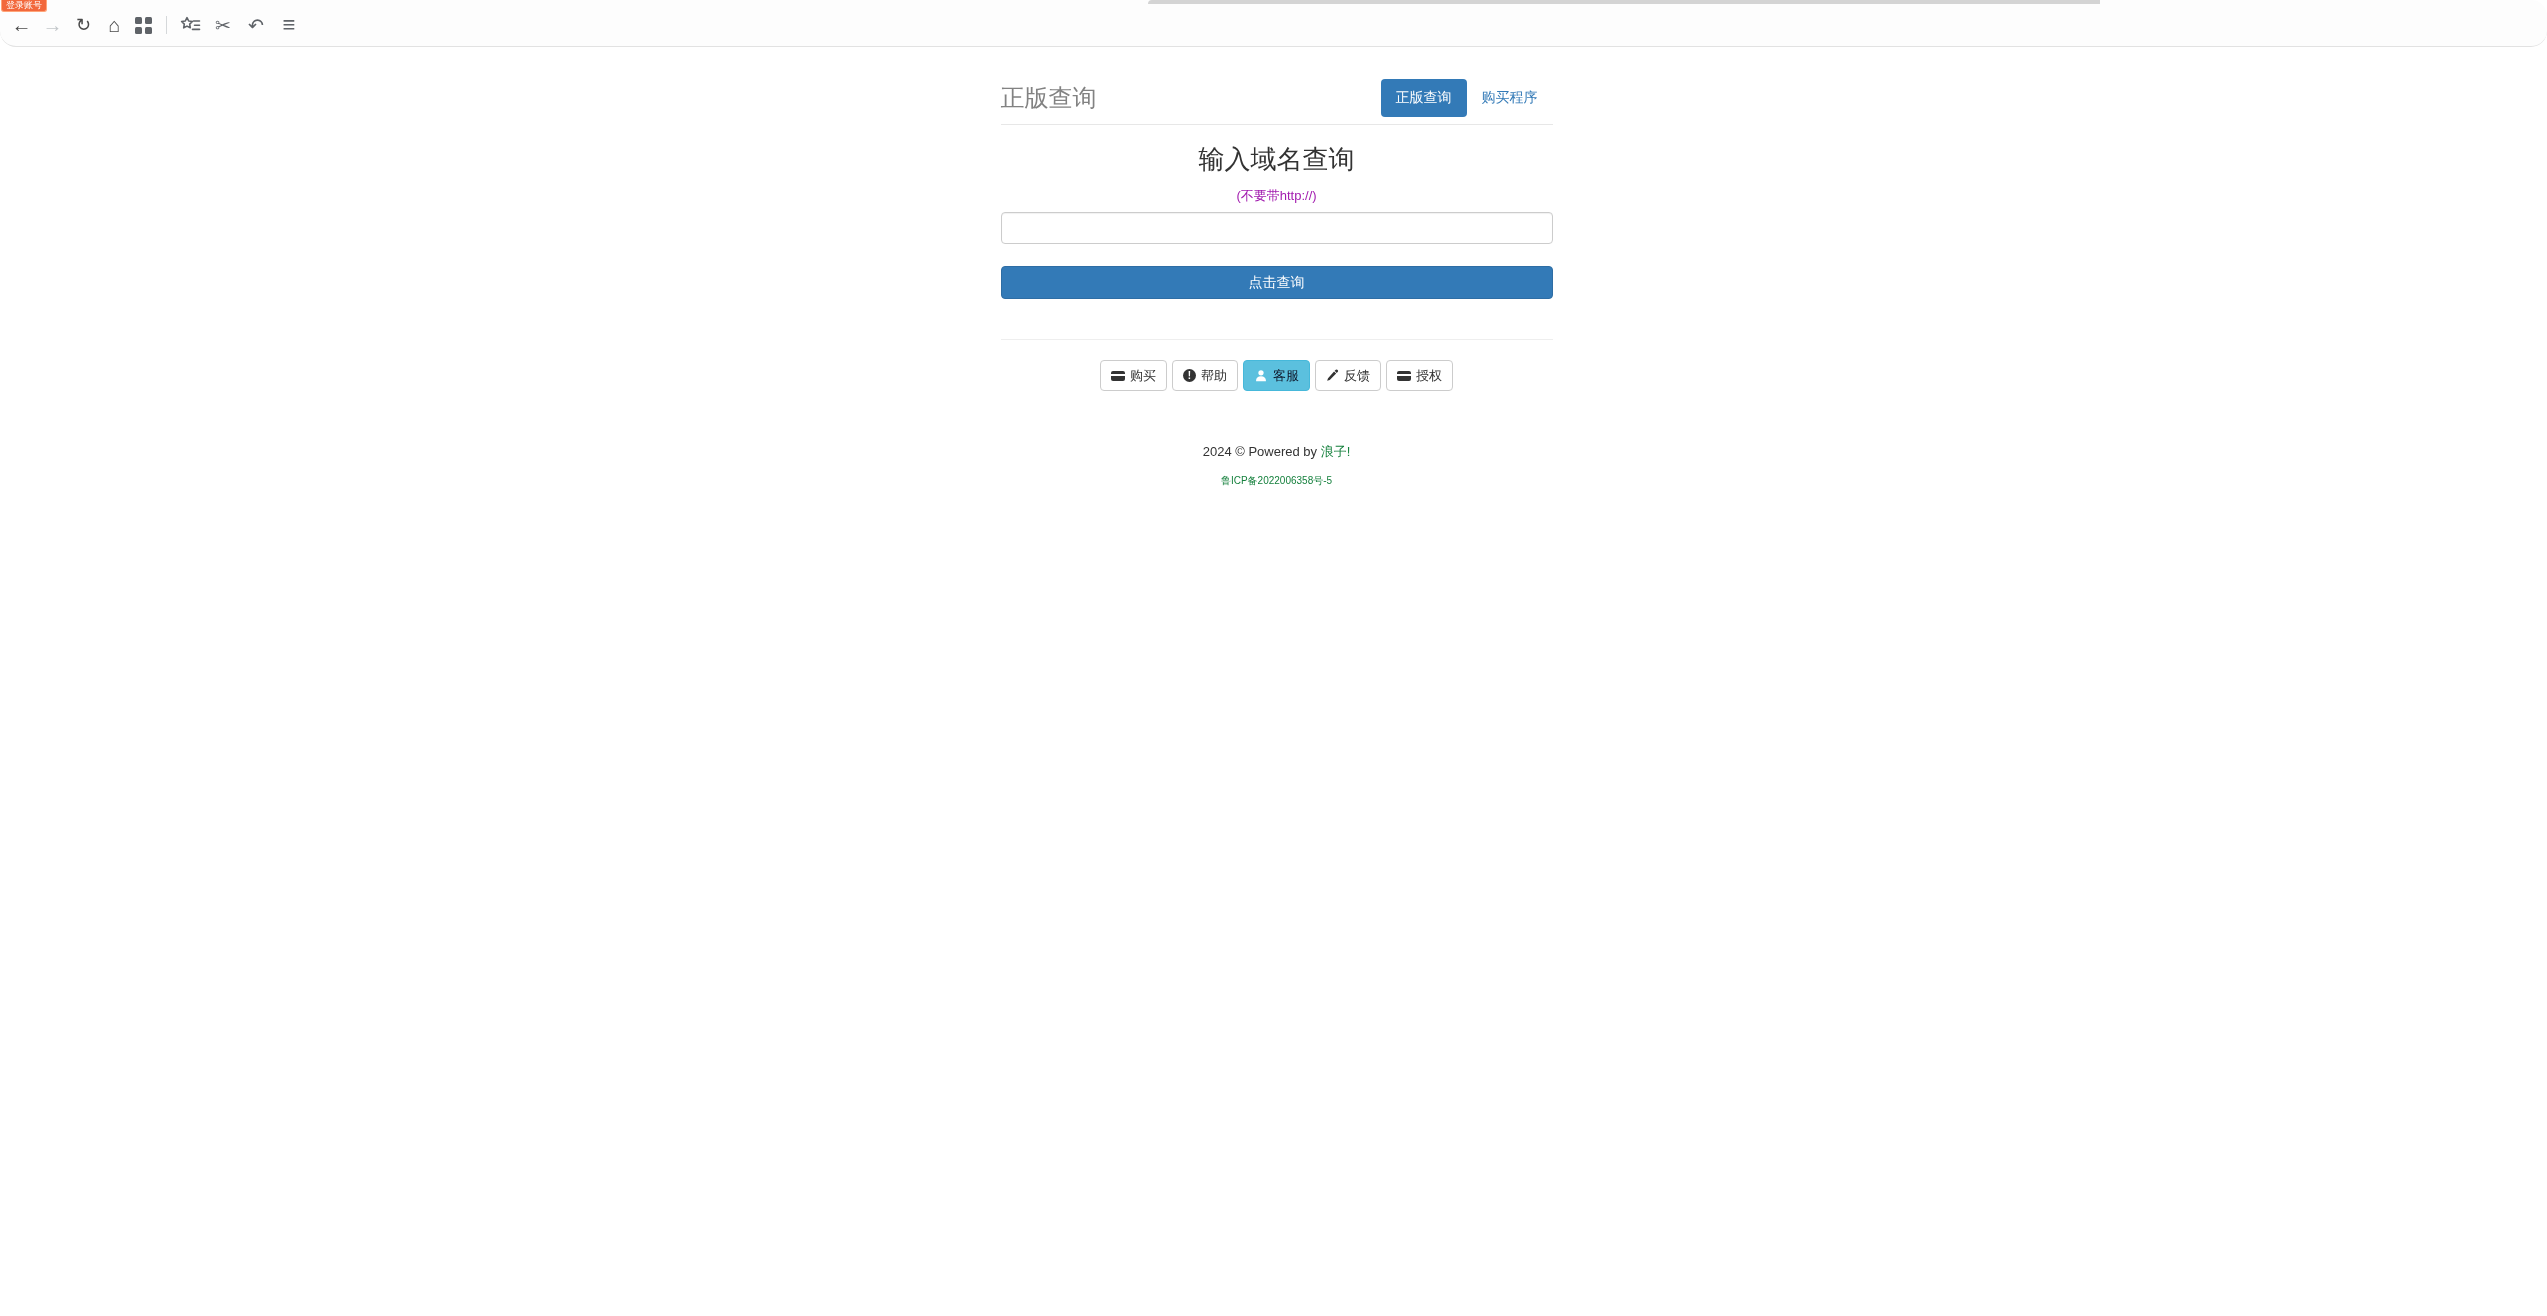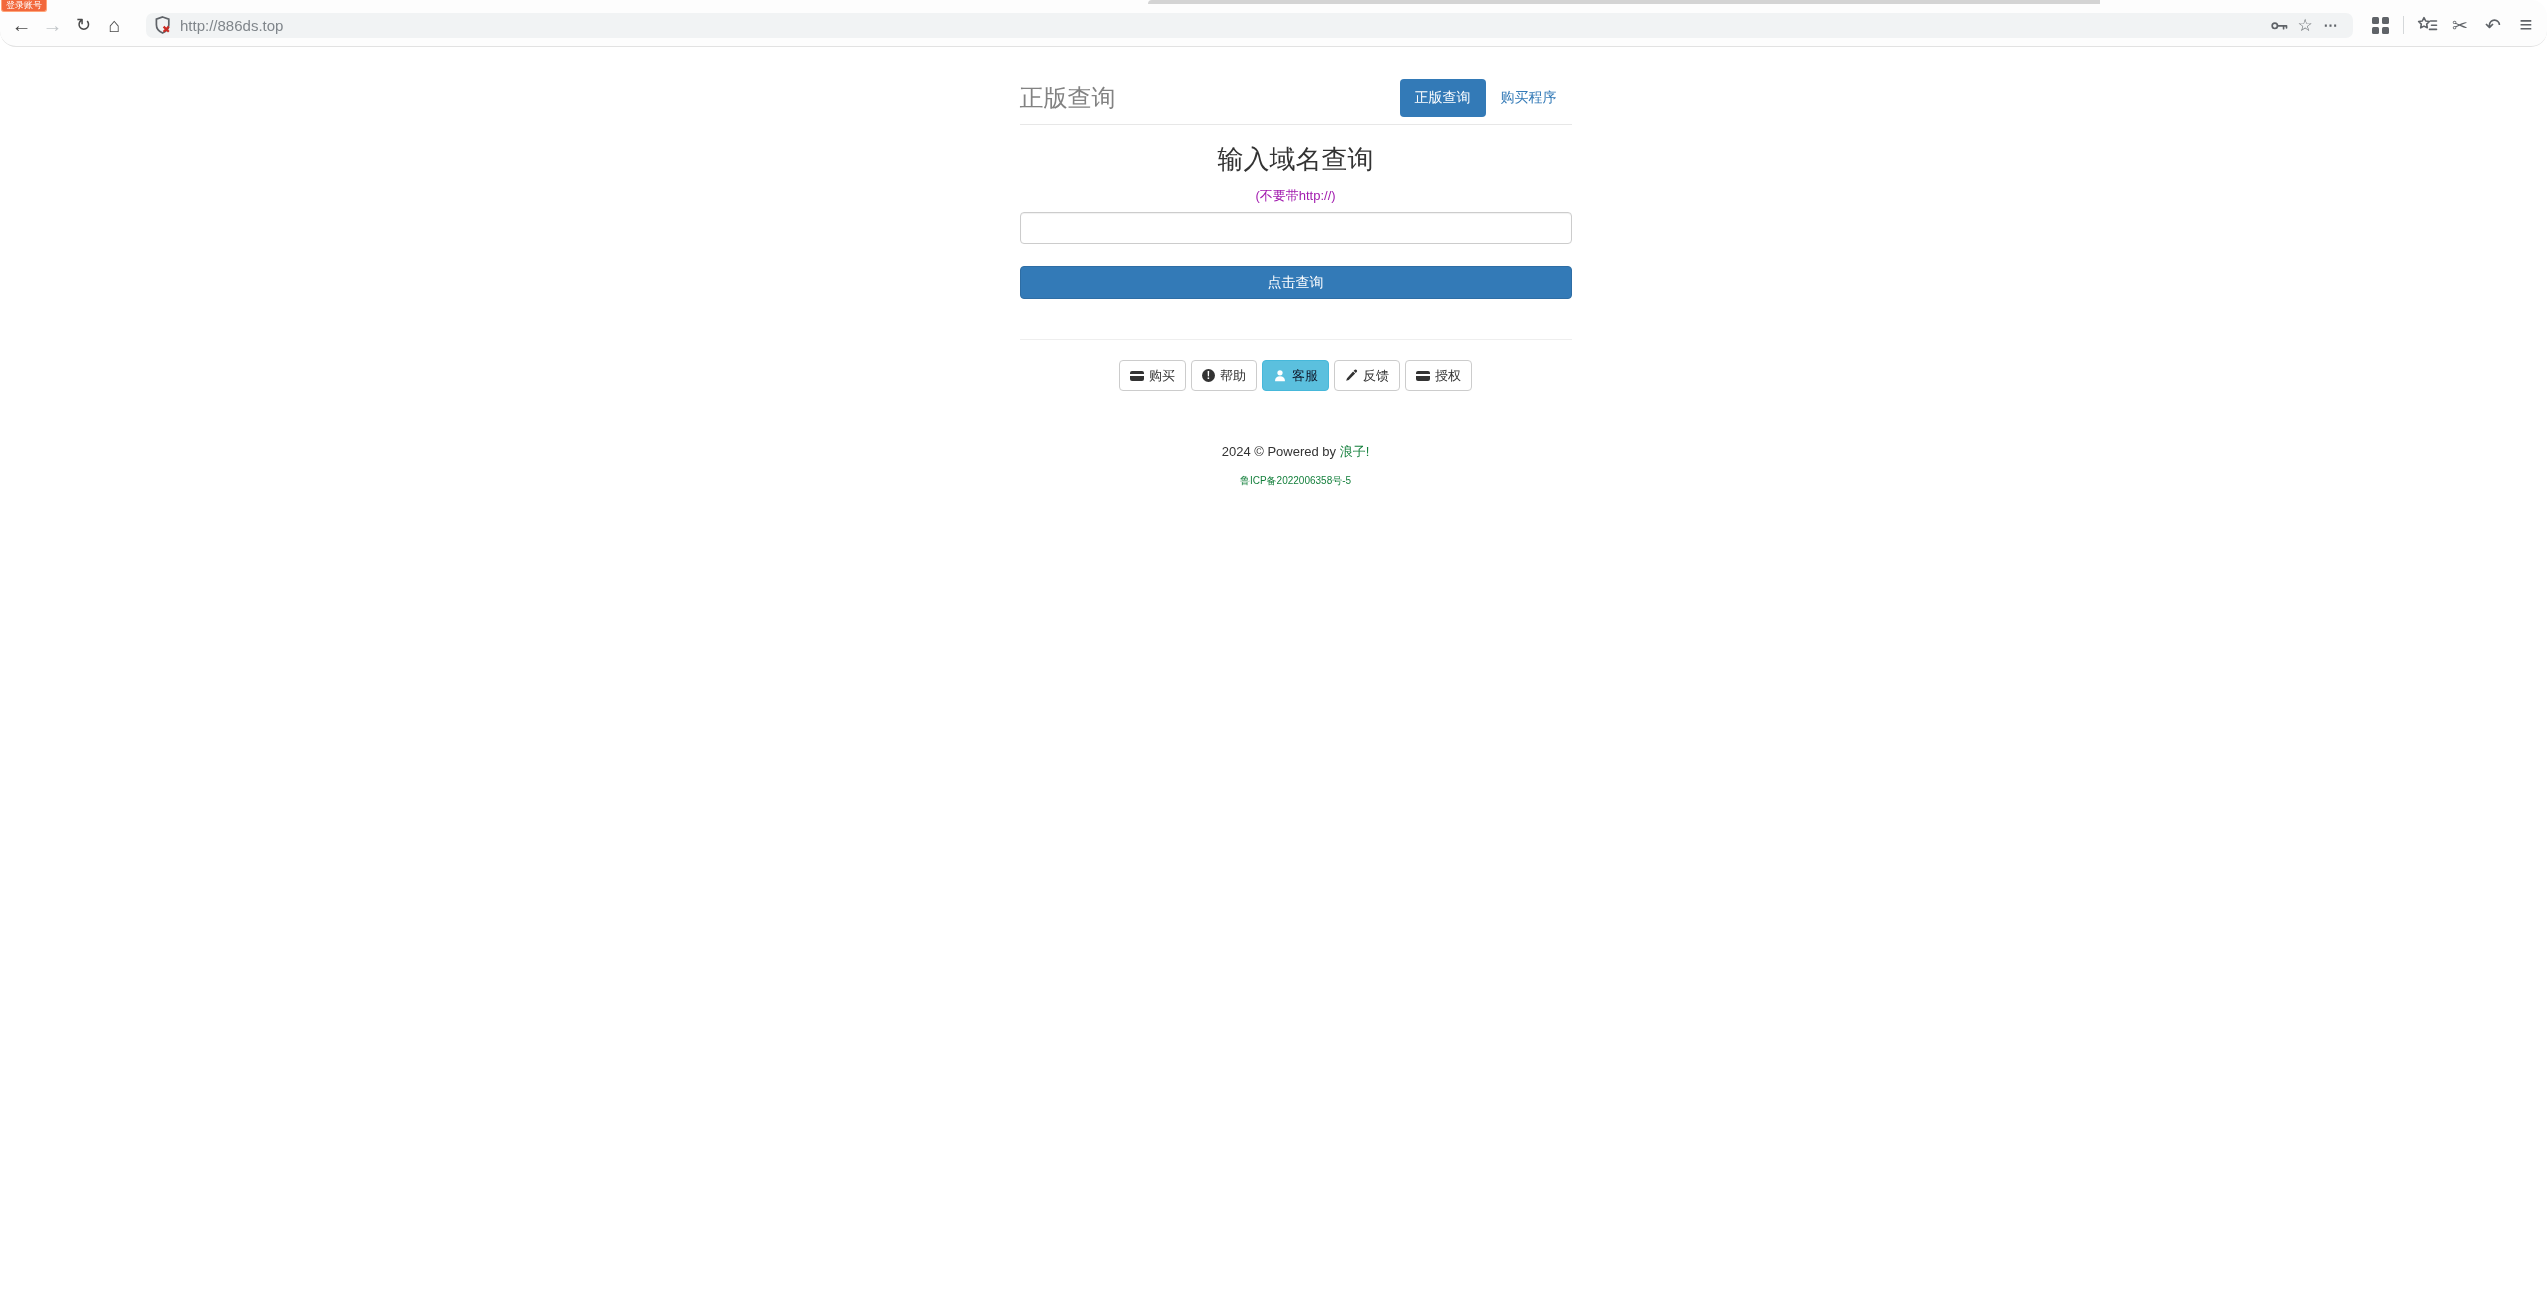--- a/index.html
+++ b/index.html
@@ -30,21 +30,21 @@
   .right-cluster { display:flex; align-items:center; gap:7px; }
   .grid-icon { width:17px; height:17px; display:grid; grid-template-columns:7px 7px;
                grid-template-rows:7px 7px; gap:3px; }
   .grid-icon span { background:#5f6368; border-radius:1.5px; }
   .vdiv { width:1px; height:18px; background:#d5d8da; margin:0 3px; }
   .r-ico { width:26px; height:26px; display:flex; align-items:center; justify-content:center;
            color:#5f6368; font-size:19px; cursor:pointer; }
   .menu-ico { font-size:22px; }
 
   
-  .page { width:552px; margin:0 auto; position:relative; left:22px; }
+  .page { width:552px; margin:0 auto; position:relative; left:3px; }
   .page-header { display:flex; justify-content:space-between; align-items:flex-start;
                  padding-top:32px; padding-bottom:7px; border-bottom:1px solid #e7e7e7; }
   .brand { font-size:24px; color:#828282; line-height:26px; padding-top:6px; }
   .nav-pills { display:flex; align-items:center; }
   .pill { font-size:14px; padding:10px 15px; border-radius:4px; cursor:pointer; }
   .pill.active { background:#337ab7; color:#fff; }
   .pill.plain  { color:#337ab7; }
 
   .headline { margin-top:17px; text-align:center; font-size:26px; font-weight:500;
               color:#333; }
@@ -80,37 +80,20 @@
 
 <div class="chrome">
   <div class="top-strip"></div>
   <div class="login-badge">登录账号</div>
 
   <div class="nav-btn">←</div>
   <div class="nav-btn disabled">→</div>
   <div class="nav-btn reload">↻</div>
   <div class="nav-btn">⌂</div>
 
-  <div class="urlbar">
-    <span class="shield">
-      <svg width="16" height="19" viewBox="0 0 16 19">
-        <path d="M7.6 1 L13.8 3.1 V8.8 c0 4-2.6 6.8-6.2 8.2 C4 15.6 1.4 12.8 1.4 8.8 V3.1 Z" fill="none" stroke="#5f6368" stroke-width="1.7"></path>
-        <path d="M8.6 10.6 l5.2 5.2 M13.8 10.6 l-5.2 5.2" stroke="#cc2b23" stroke-width="2.2"></path>
-      </svg>
-    </span>
-    <span class="url-text">http://886ds.top</span>
-    <span class="bar-ico">
-      <svg width="20" height="20" viewBox="0 0 24 24" fill="none" stroke="#5f6368" stroke-width="2" stroke-linecap="round">
-        <circle cx="7" cy="13" r="3.2"></circle>
-        <path d="M10.2 13 H21 M17.5 13 v3.4 M21 13 v2.6"></path>
-      </svg>
-    </span>
-    <span class="bar-ico">☆</span>
-    <span class="bar-ico dots">⋯</span>
-  </div>
 
   <div class="right-cluster">
     <span class="r-ico">
       <span class="grid-icon">
           <span></span>
           <span></span>
           <span></span>
           <span></span>
         </span>
     </span>

